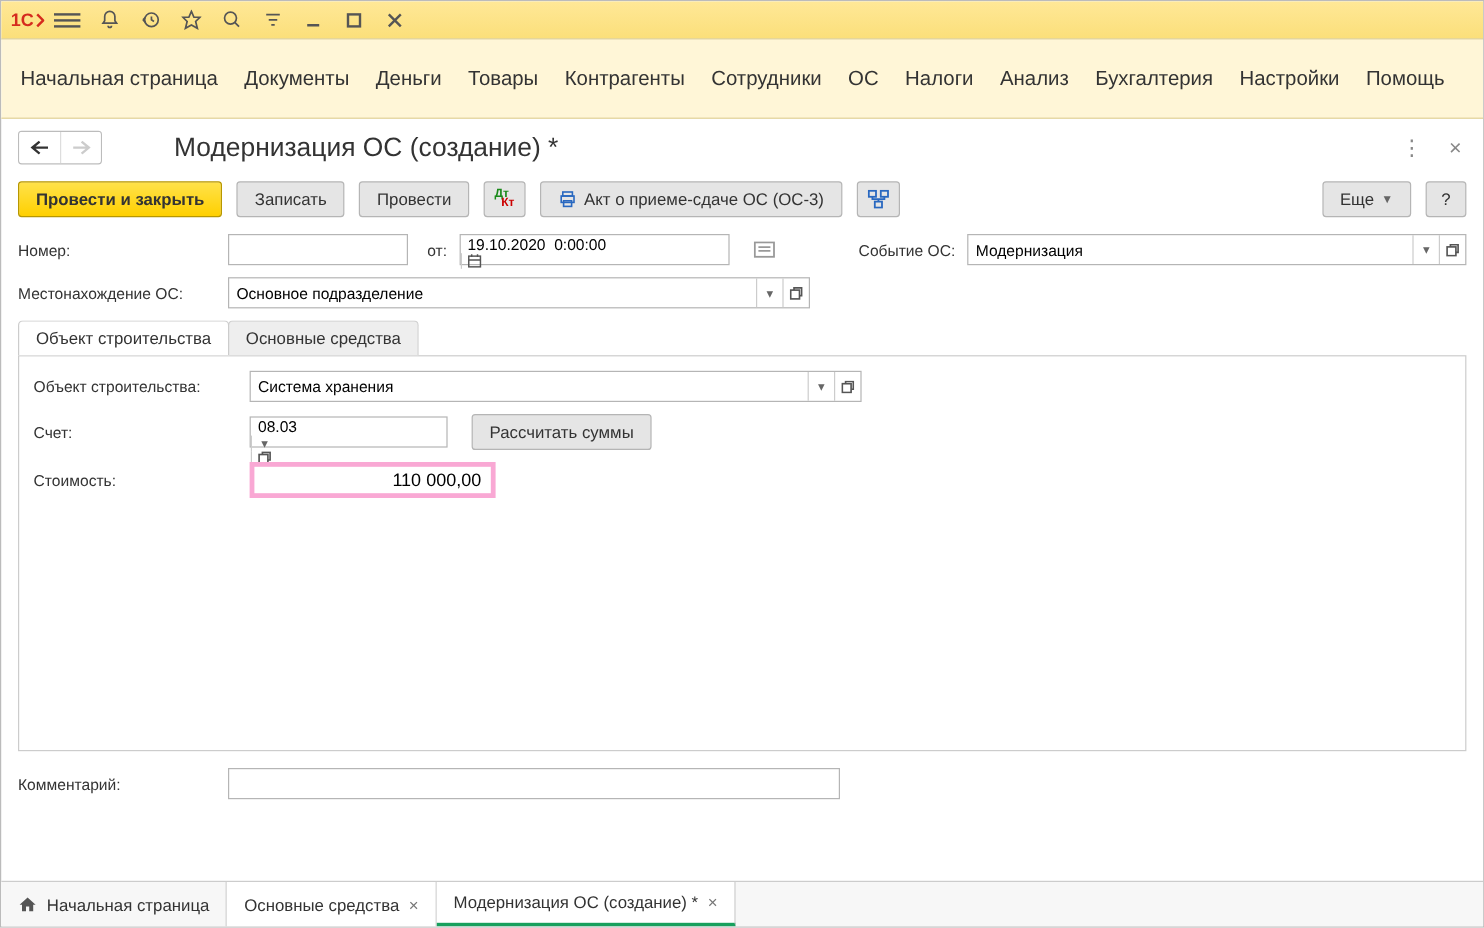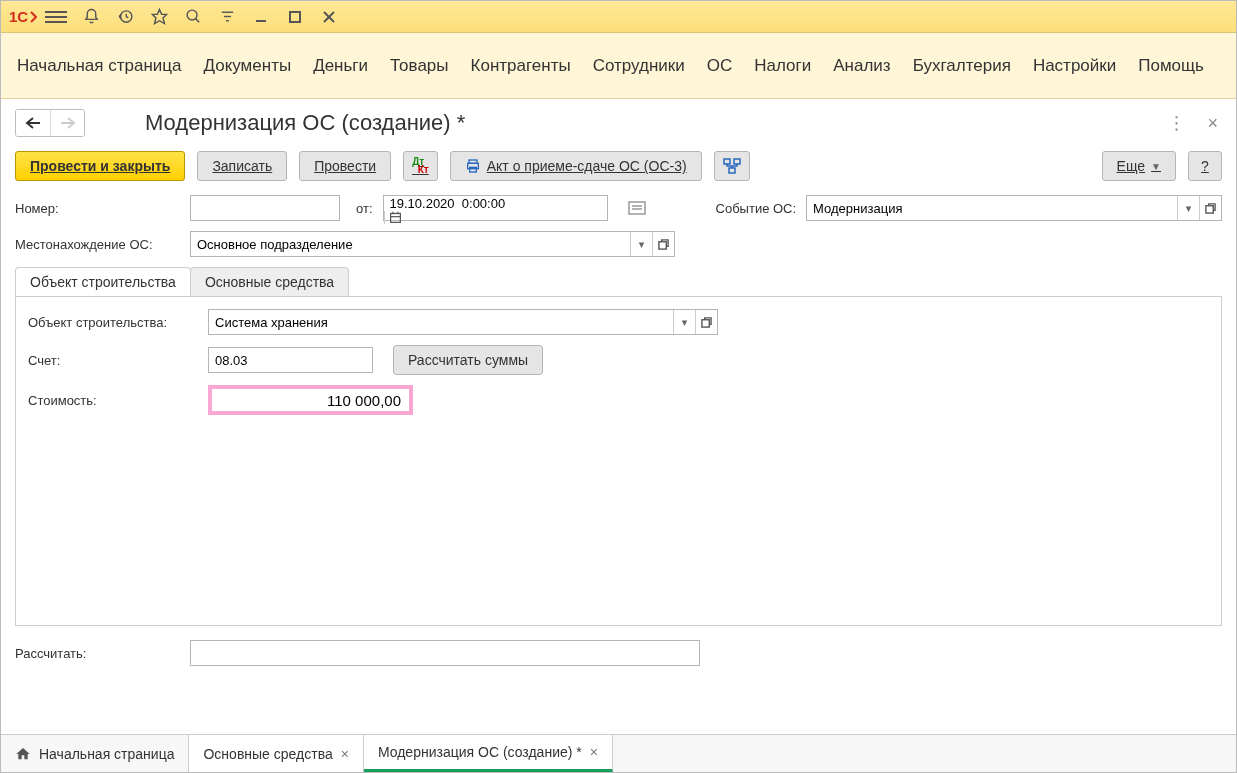--- a/index.html
+++ b/index.html
@@ -60,21 +60,21 @@
   }
   .hdr-row { display:flex; align-items:center; }
   .navbtns { display:flex; border:1px solid #bcbcbc; border-radius:3px; overflow:hidden;}
   .navbtn { width:34px; height:26px; display:flex; align-items:center; justify-content:center; background:#fff; cursor:pointer;}
   .navbtn + .navbtn { border-left:1px solid #ddd; }
   .navbtn.disabled { color:#bbb; }
   .page-title { font-size: 22px; margin-left: 60px; }
   .hdr-right { margin-left:auto; display:flex; gap:14px; align-items:center; }
   .hdr-right .dots { color:#888; cursor:pointer; font-size:18px; padding:0 4px;}
   .hdr-right .close { color:#888; cursor:pointer; font-size:18px; padding:0 4px;}
-  .toolbar { display:flex; gap:12px; margin-top:14px; align-items:center;text-decoration:underline;}
+  .toolbar { display:flex; gap:12px; margin-top:14px; align-items:center;}
   .btn {
     border:1px solid #b5b5b5;
     background:#e5e5e5;
     padding: 5px 14px;
     border-radius:3px;
     font-size:14px;
     cursor:pointer;
     display:flex;
     align-items:center;
     gap:6px;
@@ -352,40 +352,40 @@
           <div class="cbtn">
             <svg width="11" height="11" viewBox="0 0 12 12" fill="none" stroke="#555" stroke-width="1.5">
                 <rect x="1" y="3" width="8" height="8"></rect>
                 <path d="M4 3 V1 H11 V8 H9"></path>
               </svg>
           </div>
         </div>
       </div>
       <div class="form-row">
         <span class="lbl" style="width:170px;">Счет:</span>
-        <div class="combo" style="width:165px;">
+        <div class="combo" style="width:165px;flex-direction:column;">
           <input value="08.03" style="">
           <div class="cbtn">▾</div>
           <div class="cbtn">
             <svg width="11" height="11" viewBox="0 0 12 12" fill="none" stroke="#555" stroke-width="1.5">
                 <rect x="1" y="3" width="8" height="8"></rect>
                 <path d="M4 3 V1 H11 V8 H9"></path>
               </svg>
           </div>
         </div>
         <div class="btn" style="margin-left:10px;">Рассчитать суммы</div>
       </div>
       <div class="form-row" style="margin-top:8px;">
         <span class="lbl" style="width:170px;">Стоимость:</span>
         <input class="amount-input" value="110 000,00" style="">
       </div>
     </div>
 
     <div class="form-row" style="margin-top:14px;">
-      <span class="lbl" style="width:165px;">Рассчитать:</span>
+      <span class="lbl" style="width:165px;">Комментарий:</span>
       <input class="input" style="width: 510px;" value="">
     </div>
   </div>
 </div>
 
 <div class="bottom-tabs">
   <div class="btab home">
     <span>
       <svg width="16" height="16" viewBox="0 0 24 24" fill="#555">
           <path d="M12 3 L2 12 H5 V20 H10 V14 H14 V20 H19 V12 H22 Z"></path>

